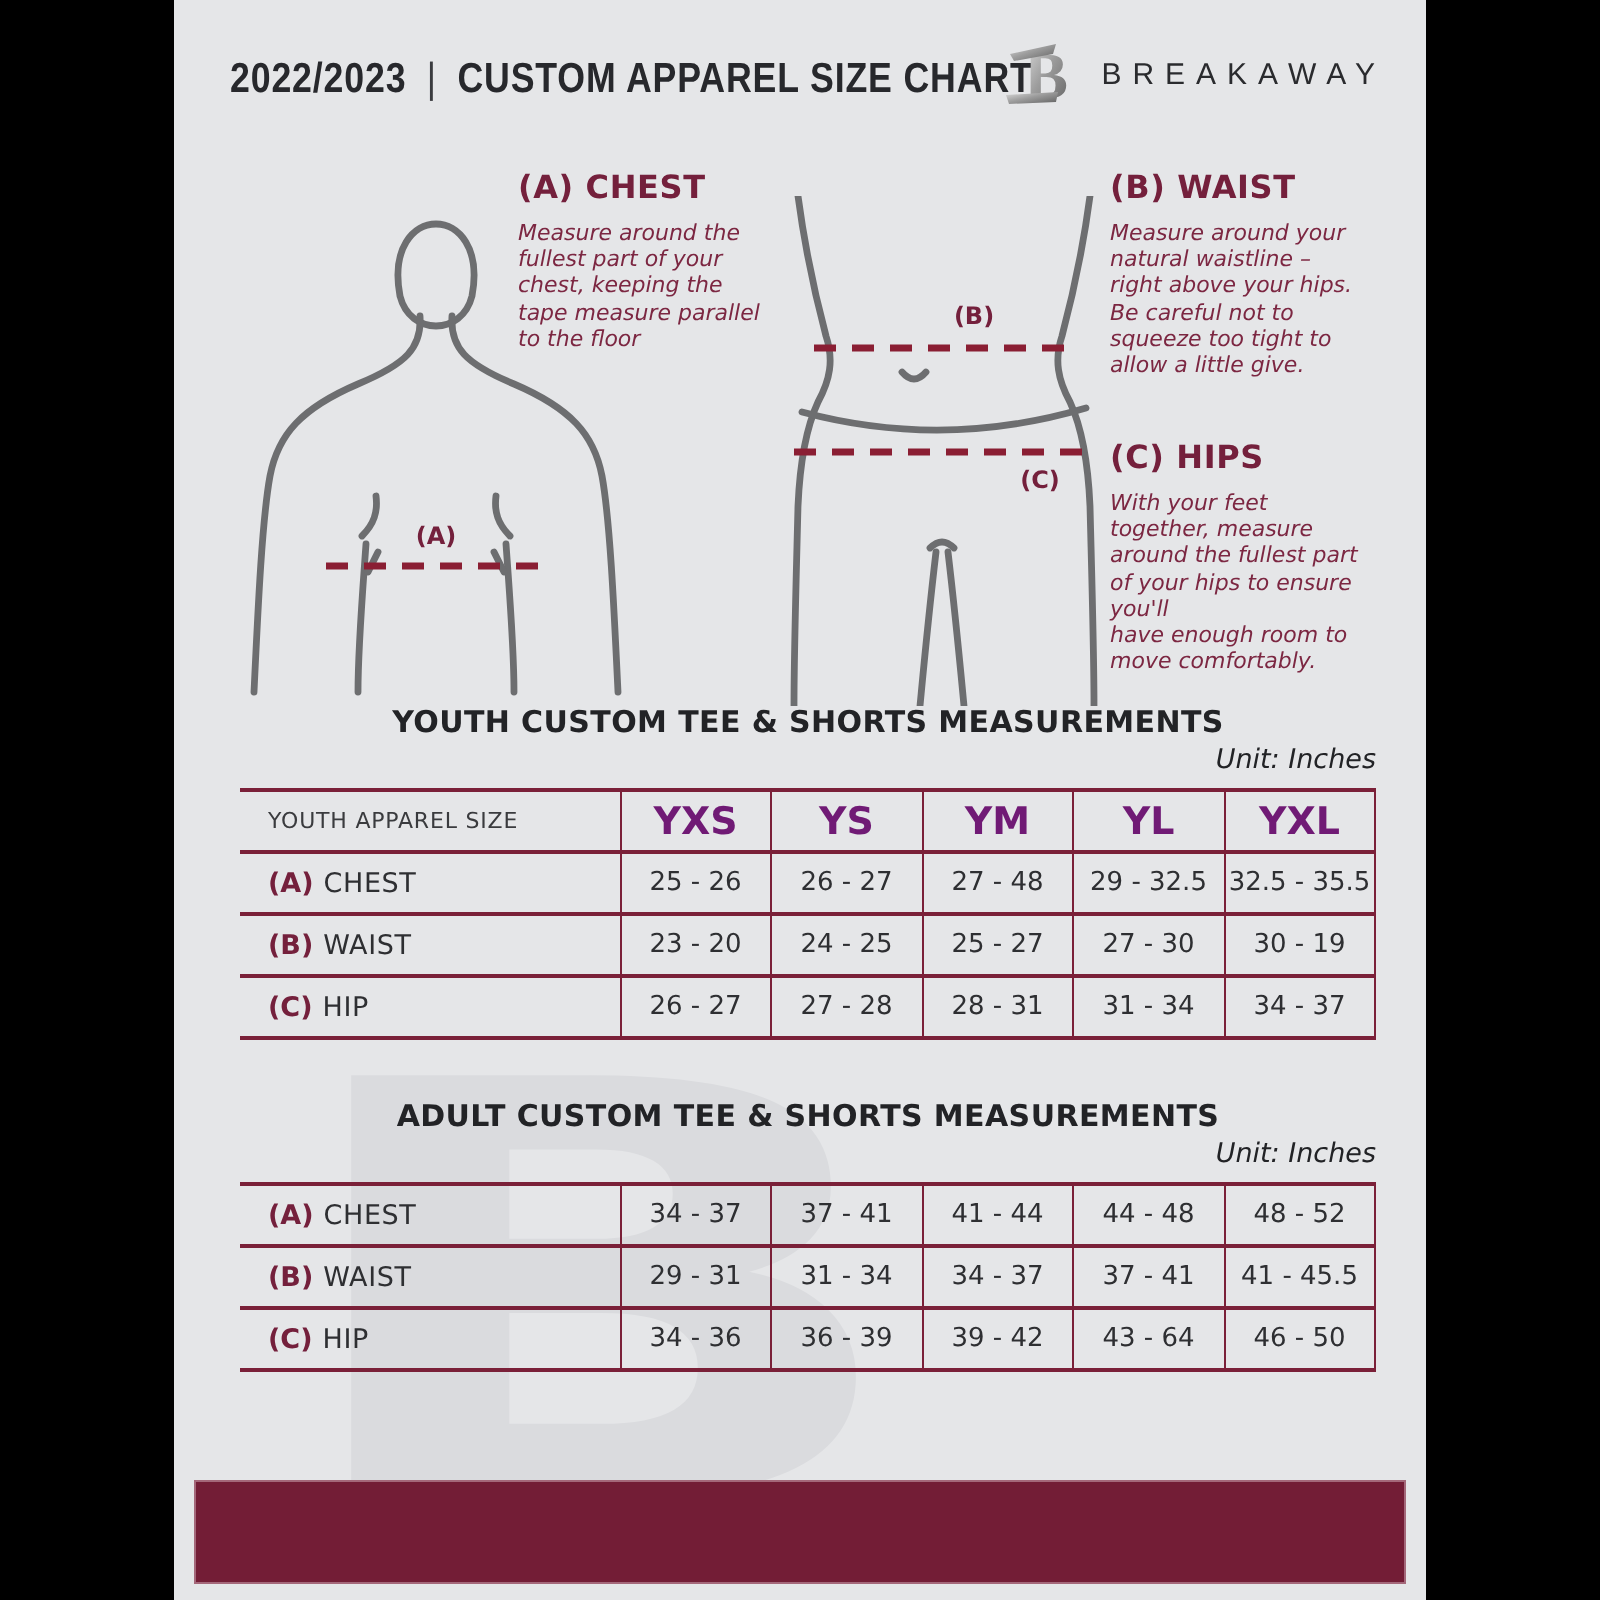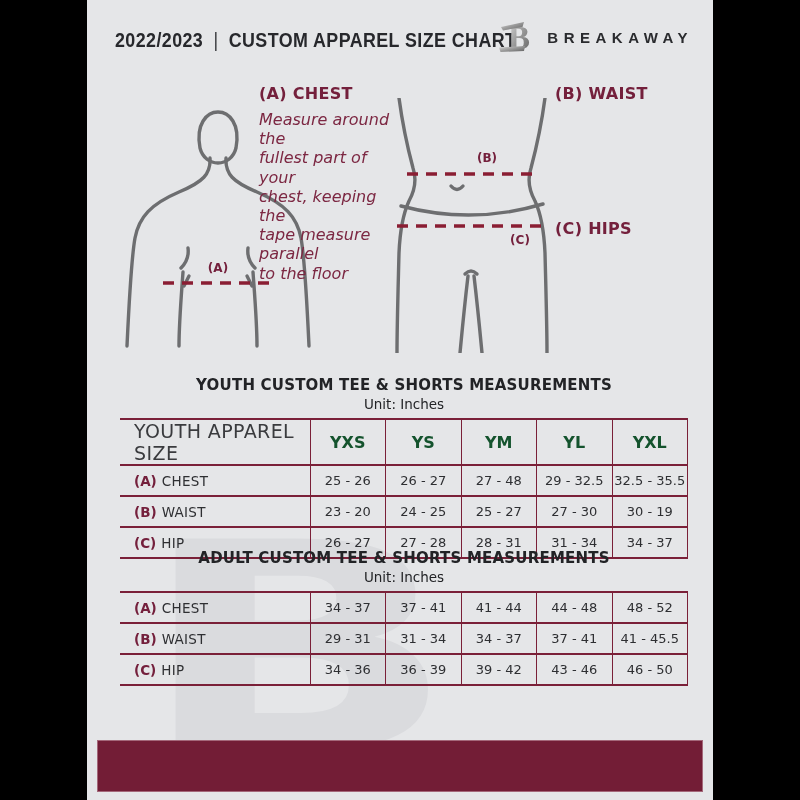--- a/index.html
+++ b/index.html
@@ -13,49 +13,49 @@
                color:#dadbde; transform:scaleX(1.45); transform-origin:left top;
                line-height:1; z-index:0; user-select:none; }
 
   
   .hdr-left { position:absolute; left:28px; top:28px; white-space:nowrap;
               transform:scaleX(0.85); transform-origin:left center;
               font-family:"Liberation Sans", sans-serif;
               font-weight:700; font-size:21px; letter-spacing:0.5px; color:#27282c; z-index:2;}
   .hdr-left .sep { font-weight:300; margin:0 12px; color:#3a3b3f; }
   .brand { position:absolute; right:20px; top:17px; display:flex; align-items:center; gap:10px; z-index:2;}
-  .brand-name { font-family:"Liberation Sans", sans-serif; font-weight:700; font-size:15px;
+  .brand-name { font-family:"Liberation Sans", sans-serif; font-weight:400; font-size:15px;
                 letter-spacing:5.5px; color:#2a2b2e; }
 
   
   .fig { position:absolute; z-index:1; }
   .fig path { fill:none; stroke:#6d6e70; stroke-width:3.4; stroke-linecap:round; }
   .fig .dash { stroke:#8a1e33; stroke-width:3.4; stroke-dasharray:11 8; stroke-linecap:butt; }
   .fig text { font-family:"DejaVu Sans", sans-serif; font-weight:bold; font-size:12px; fill:#74203c; }
 
   
   .instr { position:absolute; z-index:1; }
   .instr .mh { font-weight:bold; font-size:16px; color:#74203c; letter-spacing:0.3px; margin-bottom:7px; }
   .instr .desc { white-space:pre-line; font-style:italic; color:#7c2742;
-                 font-size:16px; line-height:1.2; }
+                 font-size:11px; line-height:1.2; }
 
   
   .tblock { position:absolute; left:33px; width:568px; z-index:1; }
   .ttitle { text-align:center; font-weight:bold; font-size:15px; color:#222326; letter-spacing:0.2px; }
-  .tunit  { text-align:center; font-size:13.5px; color:#222326; margin-top:2px; }
+  .tunit  { text-align:right; font-style:italic; font-size:13.5px; color:#222326; margin-top:2px; }
   table { width:568px; border-collapse:collapse; table-layout:fixed; margin-top:6px;
           border-bottom:2px solid #7a2038; }
   tr { border-top:2px solid #7a2038; height:31px; }
   th, td { border-left:1.5px solid #7a2038; text-align:center; vertical-align:middle;
            font-weight:normal; padding:0; }
   th:first-child, td:first-child { border-left:none; text-align:left; padding-left:14px; }
   th:last-child, td:last-child { border-right:1.5px solid #7a2038; }
   col.lab { width:190px; }
-  th.size { font-weight:bold; font-size:16px; color:#14532d; }
-  th.cap  { font-size:19px; color:#3a3b3e; letter-spacing:0.4px; }
+  th.size { font-weight:bold; font-size:19px; color:#701a75; }
+  th.cap  { font-size:11px; color:#3a3b3e; letter-spacing:0.4px; }
   td { font-size:13px; color:#2e2f32; }
   td .pfx { font-weight:bold; color:#74203c; font-size:13.5px; margin-right:5px; }
   td .lbl { font-size:13.5px; color:#2e2f32; letter-spacing:0.3px; }
 
   
   .footer-bar { position:absolute; left:10px; top:740px; width:606px; height:52px;
                 background:#731d36; border:1px solid #a4687a; z-index:1; }
 </style>
 </head>
 <body>
@@ -117,27 +117,40 @@
       <div class="mh">(A) CHEST</div>
       <div class="desc">Measure around the
 fullest part of your
 chest, keeping the
 tape measure parallel
 to the floor</div>
     </div>
 
     <div class="instr" style="left:468px; top:84px; width:155px;">
       <div class="mh">(B) WAIST</div>
+      <div class="desc">Measure around your
+natural waistline –
+right above your hips.
+Be careful not to
+squeeze too tight to
+allow a little give.</div>
     </div>
 
     <div class="instr" style="left:468px; top:219px; width:155px;">
       <div class="mh">(C) HIPS</div>
-    </div>
-
-    <div class="tblock" style="top:376px;">
+      <div class="desc">With your feet
+together, measure
+around the fullest part
+of your hips to ensure
+you'll
+have enough room to
+move comfortably.</div>
+    </div>
+
+    <div class="tblock" style="top:352px;">
       <div class="ttitle">YOUTH CUSTOM TEE &amp; SHORTS MEASUREMENTS</div>
       <div class="tunit">Unit: Inches</div>
       <table>
         <colgroup>
             <col class="lab">
             <col>
             <col>
             <col>
             <col>
             <col>
@@ -206,21 +219,21 @@
           <td>31 - 34</td>
           <td>34 - 37</td>
           <td>37 - 41</td>
           <td>41 - 45.5</td>
         </tr>
         <tr>
           <td><span class="pfx">(C)</span><span class="lbl">HIP</span></td>
           <td>34 - 36</td>
           <td>36 - 39</td>
           <td>39 - 42</td>
-          <td>43 - 46</td>
+          <td>43 - 64</td>
           <td>46 - 50</td>
         </tr>
       </tbody>
         </table>
     </div>
 
     <div class="footer-bar"></div>
   </div>
 </div>
 

